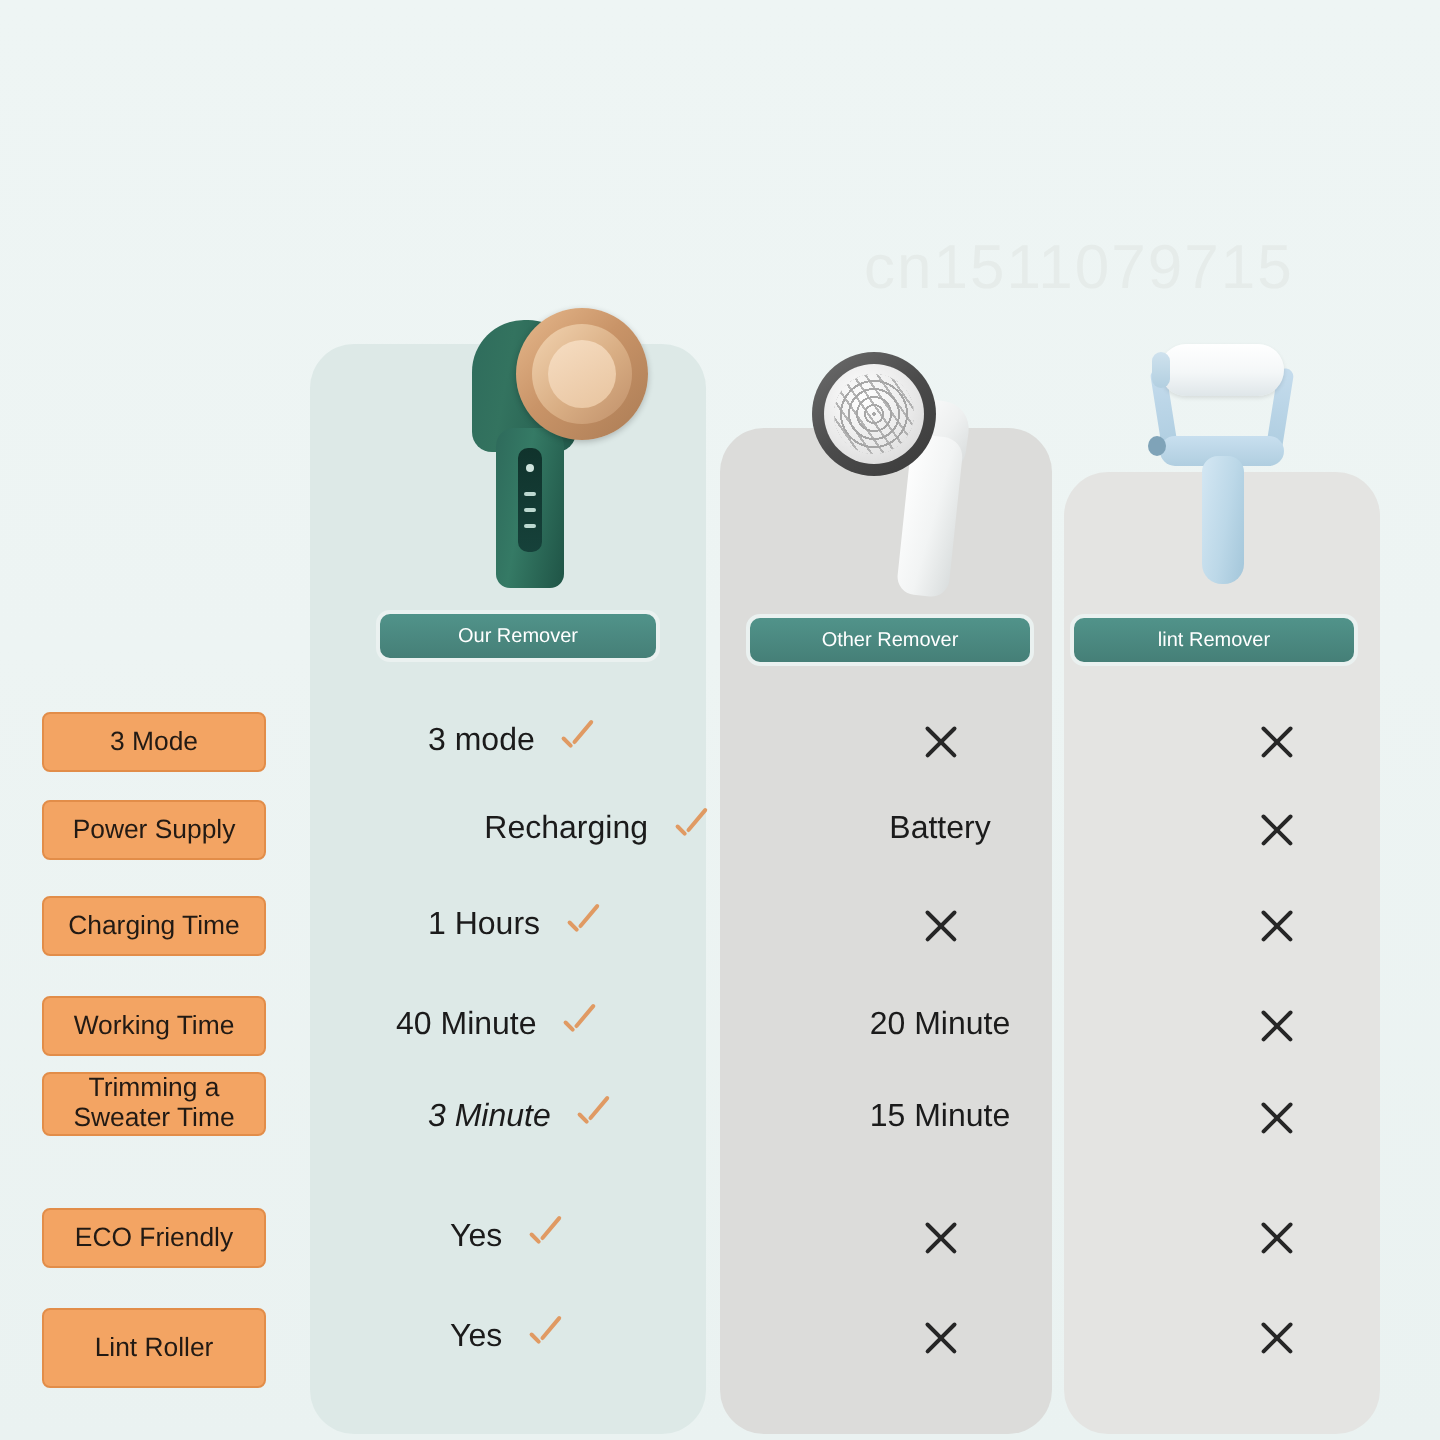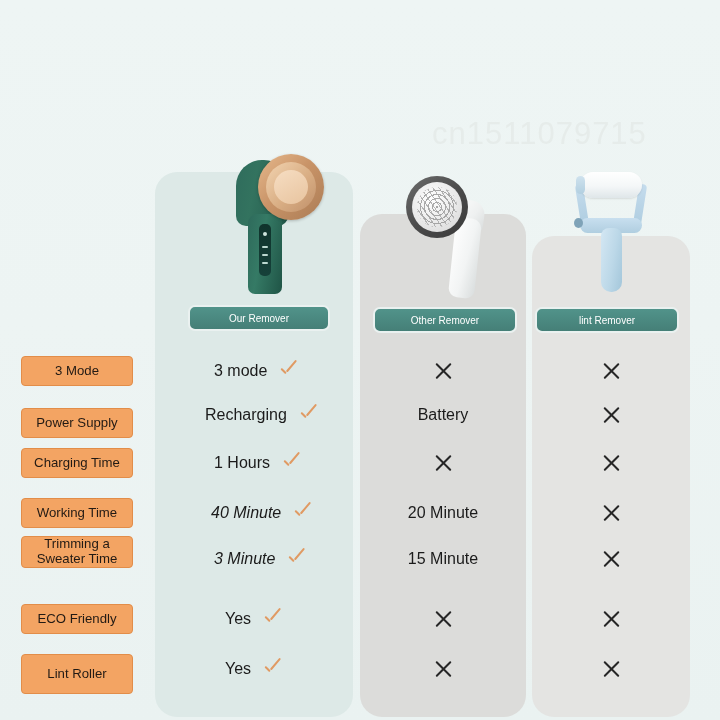--- a/index.html
+++ b/index.html
@@ -160,21 +160,21 @@
     display:flex;align-items:center;justify-content:center;
     text-align:center;box-sizing:border-box;padding:3px 2px;
   }
 
   
   .cell{
     position:absolute;display:flex;align-items:center;
     font-size:16px;color:#1b1b1b;white-space:nowrap;
   }
   .cell-our{justify-content:flex-start;}
-  .cell-ctr{justify-content:center;}
+  .cell-ctr{justify-content:center;padding-left:27px;}
   .cell-val{display:inline-block;}
   .tick{
     display:inline-block;width:21px;height:21px;margin-left:10px;
     position:relative;flex:0 0 auto;
   }
   .tick::before{
     content:"";position:absolute;left:3px;top:9px;width:7px;height:2.2px;
     background:#e09a63;transform:rotate(45deg);border-radius:1px;
   }
   .tick::after{
@@ -248,22 +248,22 @@
       <div class="cell cell-our" style="left: 214px; width: 150px; top: 358px; height: 26px;">
         <span class="cell-val">3 mode</span>
         <span class="tick"></span>
       </div>
       <div class="cell cell-ctr" style="left: 360px; width: 166px; top: 358px; height: 26px;">
         <span class="xmark"></span>
       </div>
       <div class="cell cell-ctr" style="left: 532px; width: 158px; top: 358px; height: 26px;">
         <span class="xmark"></span>
       </div>
-      <div class="flabel" style="top: 400px; height: 30px; margin-top: 8px;">Power Supply</div>
-      <div class="cell cell-our" style="left: 205px; width: 150px; top: 402px; height: 26px;">
+      <div class="flabel" style="top: 400px; height: 30px;">Power Supply</div>
+      <div class="cell cell-our" style="left: 205px; width: 150px; top: 402px; height: 26px; justify-content: flex-end;">
         <span class="cell-val">Recharging</span>
         <span class="tick"></span>
       </div>
       <div class="cell cell-ctr" style="left: 360px; width: 166px; top: 402px; height: 26px;">
         <span class="cell-val">Battery</span>
       </div>
       <div class="cell cell-ctr" style="left: 532px; width: 158px; top: 402px; height: 26px;">
         <span class="xmark"></span>
       </div>
       <div class="flabel" style="top: 448px; height: 30px;">Charging Time</div>
@@ -271,21 +271,21 @@
         <span class="cell-val">1 Hours</span>
         <span class="tick"></span>
       </div>
       <div class="cell cell-ctr" style="left: 360px; width: 166px; top: 450px; height: 26px;">
         <span class="xmark"></span>
       </div>
       <div class="cell cell-ctr" style="left: 532px; width: 158px; top: 450px; height: 26px;">
         <span class="xmark"></span>
       </div>
       <div class="flabel" style="top: 498px; height: 30px;">Working Time</div>
-      <div class="cell cell-our" style="left: 211px; width: 150px; top: 500px; height: 26px; font-style: italic;">
+      <div class="cell cell-our" style="left: 198px; width: 150px; top: 500px; height: 26px;">
         <span class="cell-val">40 Minute</span>
         <span class="tick"></span>
       </div>
       <div class="cell cell-ctr" style="left: 360px; width: 166px; top: 500px; height: 26px;">
         <span class="cell-val">20 Minute</span>
       </div>
       <div class="cell cell-ctr" style="left: 532px; width: 158px; top: 500px; height: 26px;">
         <span class="xmark"></span>
       </div>
       <div class="flabel" style="top: 536px; height: 32px;">Trimming a<br>Sweater Time</div>

